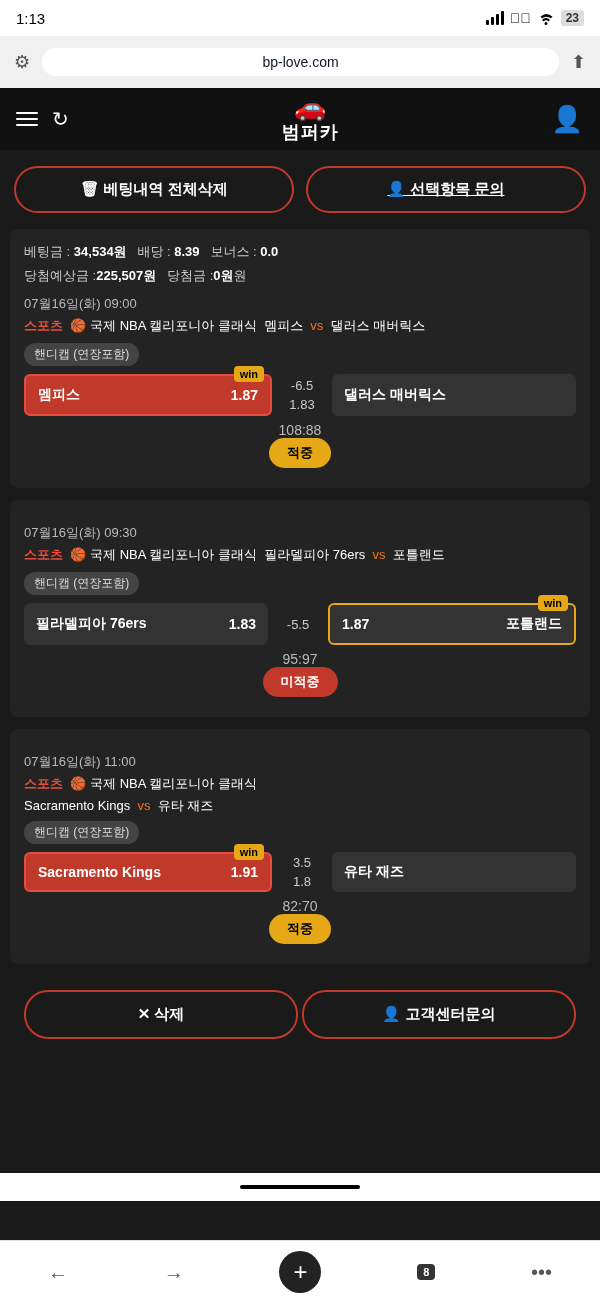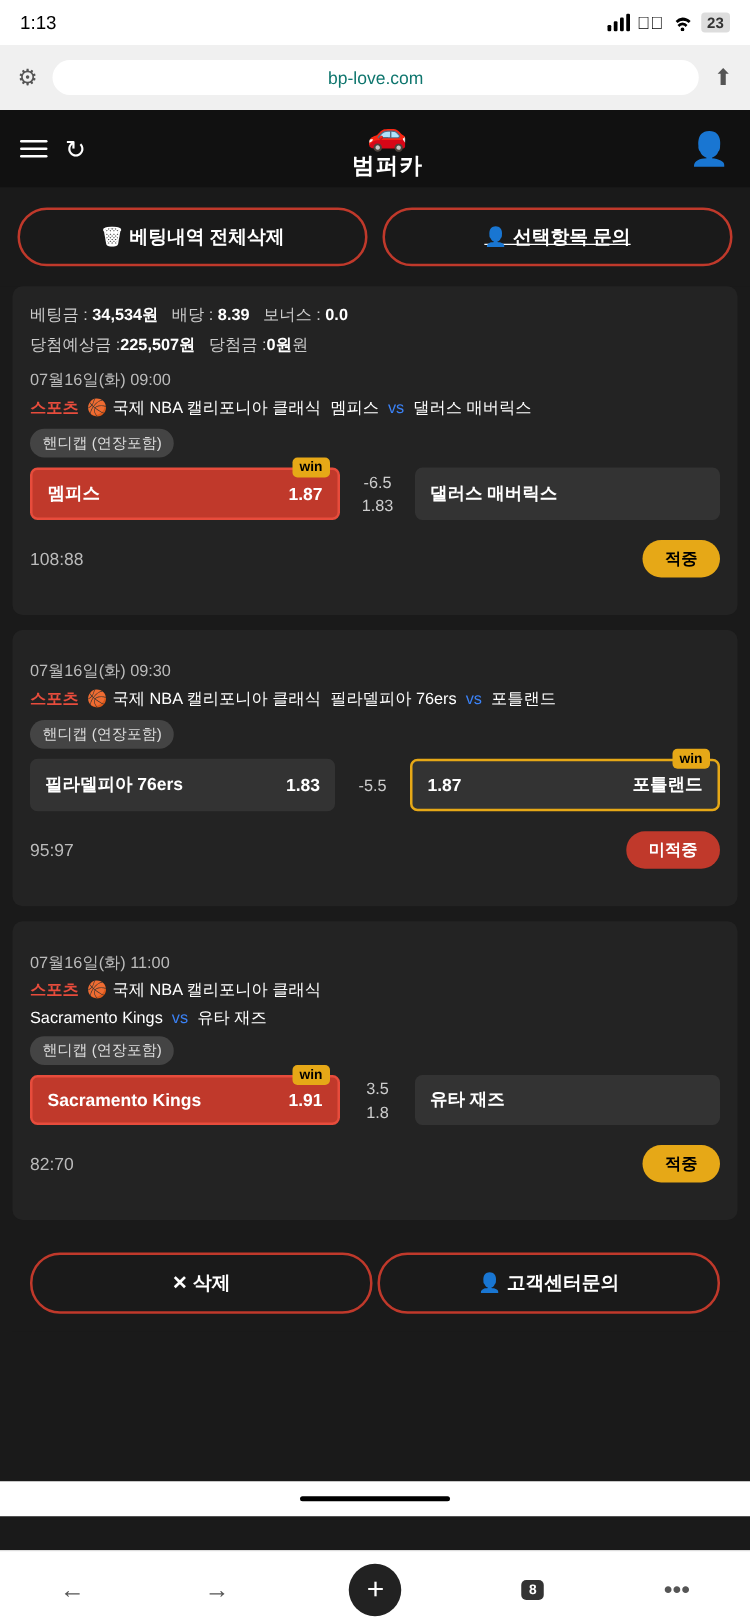--- a/index.html
+++ b/index.html
@@ -31,21 +31,21 @@
       background: #f0f0f0;
       display: flex;
       align-items: center;
       justify-content: space-between;
       padding: 8px 14px;
       height: 52px;
     }
     .browser-icon { font-size: 18px; color: #555; }
     .browser-url {
       font-size: 14px;
-      color: #0f766e;
+      color: #0f172a;
       background: #fff;
       border-radius: 20px;
       padding: 6px 20px;
       flex: 1;
       margin: 0 12px;
       text-align: center;
     }
     .browser-share { font-size: 18px; color: #555; }
 
     
@@ -115,21 +115,21 @@
       border-radius: 3px;
       background: #333;
       flex-shrink: 0;
     }
     .bet-meta { font-size: 13px; color: #ccc; }
     .bet-info { font-size: 13px; color: #ccc; margin-bottom: 6px; }
     .bet-info span { color: #fff; font-weight: bold; }
     .bet-date { font-size: 13px; color: #bbb; margin: 10px 0 4px; }
     .bet-league { font-size: 13px; margin-bottom: 4px; }
     .sports-label { color: #e74c3c; font-weight: 700; }
-    .vs-label { color: #3b82f6; }
+    .vs-label { color: #f97316; }
     .handicap-badge {
       display: inline-block;
       background: #444;
       color: #ddd;
       font-size: 12px;
       border-radius: 12px;
       padding: 3px 10px;
       margin: 4px 0 8px;
     }
 
@@ -204,24 +204,25 @@
       font-size: 11px;
       font-weight: 900;
       border-radius: 4px;
       padding: 2px 6px;
     }
 
     .score-result {
       text-align: center;
       font-size: 14px;
       color: #ccc;
-      margin: 16px 0;
+      margin: 6px 0;
       display: flex;
       align-items: center;
       justify-content: space-between;
+      flex-direction: column;
     }
     .score-val { font-size: 14px; color: #bbb; }
 
     .result-badge {
       display: inline-block;
       border-radius: 16px;
       padding: 6px 18px;
       font-size: 13px;
       font-weight: 700;
       cursor: pointer;

